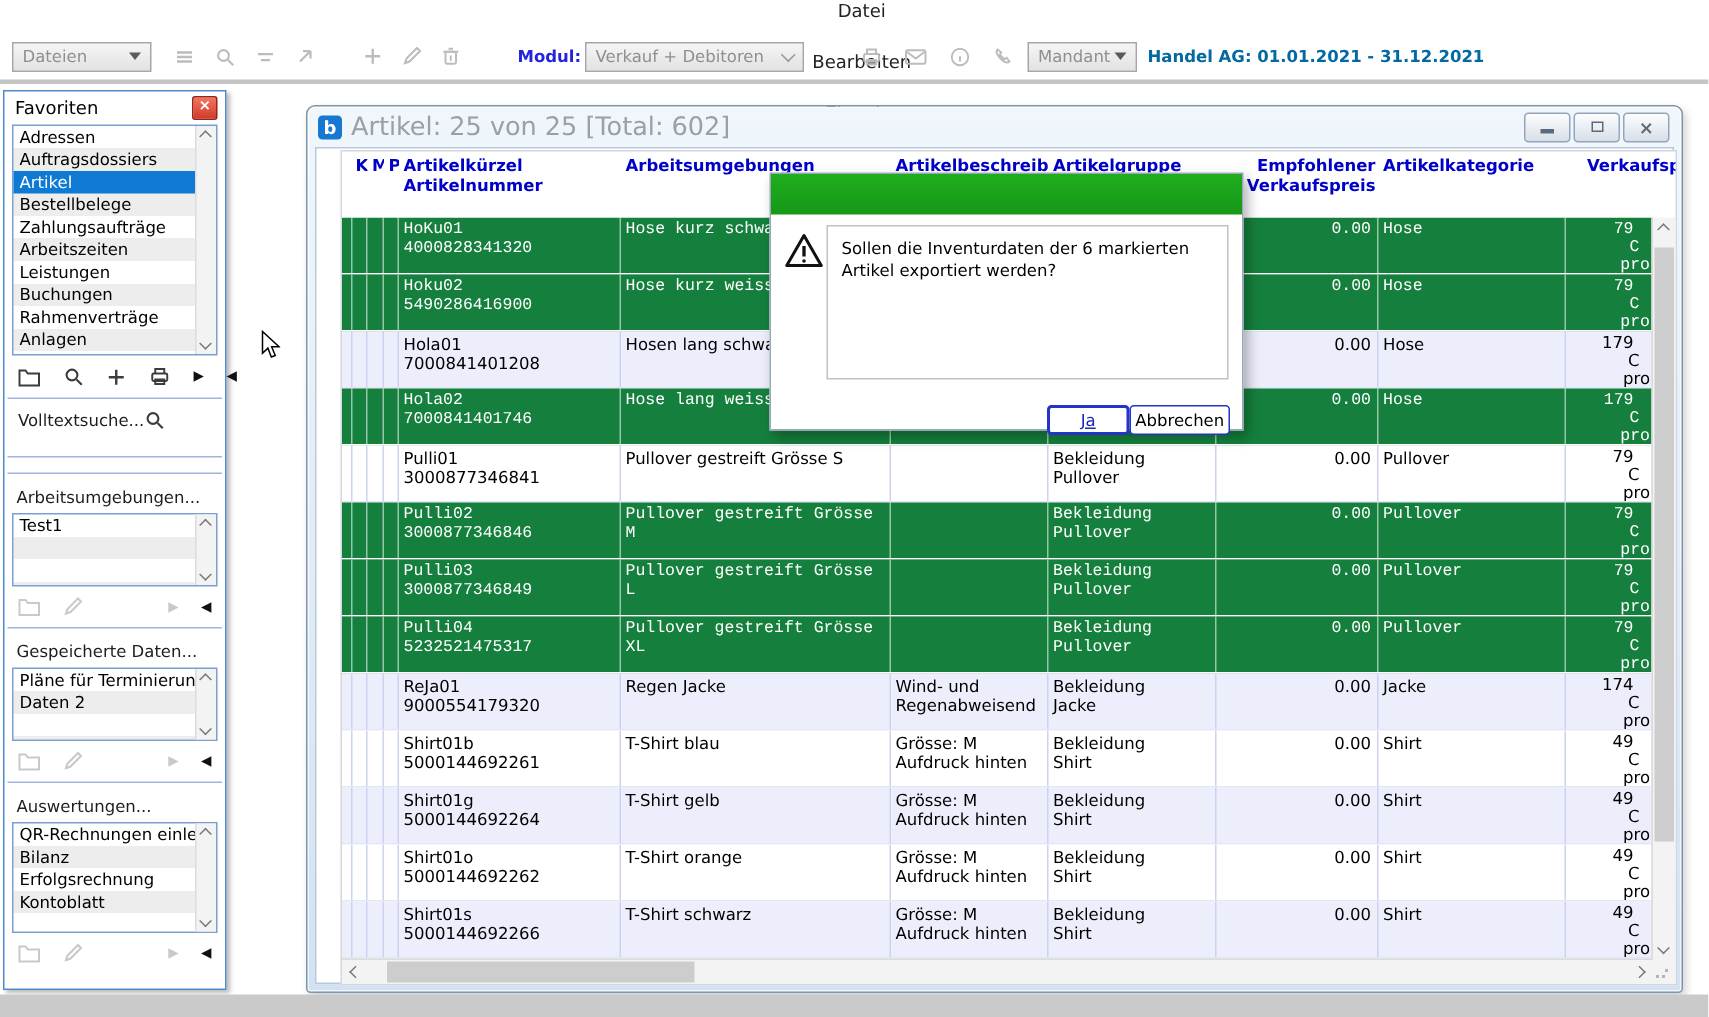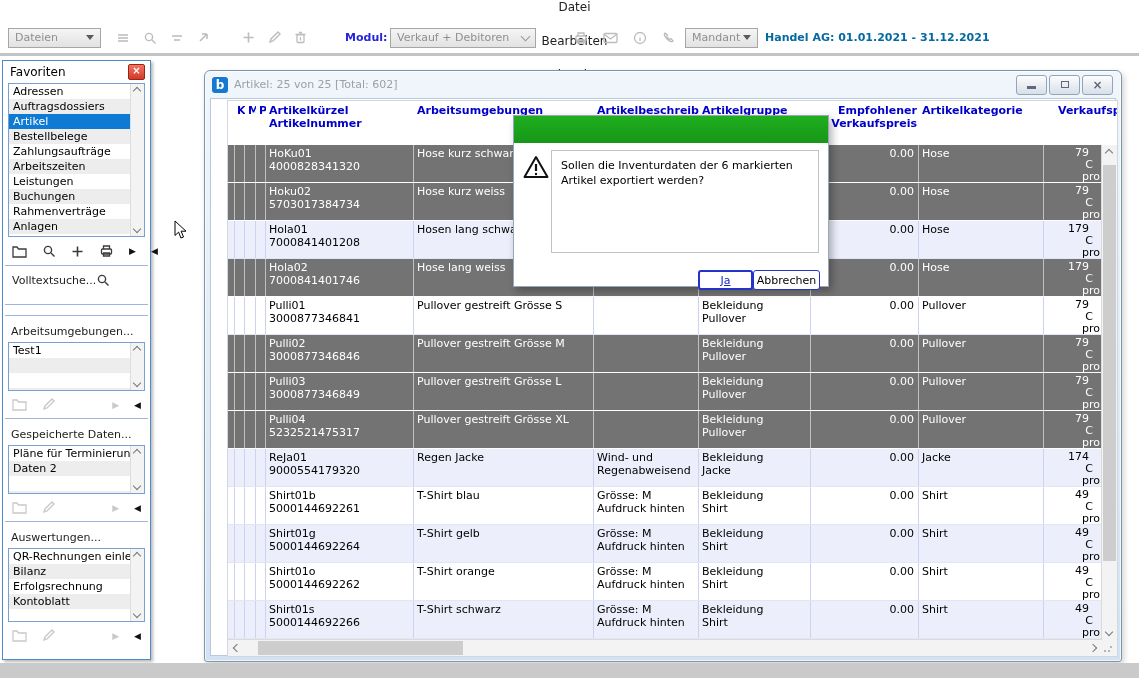--- a/index.html
+++ b/index.html
@@ -48,37 +48,37 @@
   .sp-label{padding:7px 8px 4px 8px;color:#1d1d1d;}
   .fulltext{display:flex;align-items:center;padding:5px 9px;color:#1d1d1d;}
   .fulltext svg{margin-left:auto;color:#3c3c3c;}
   
   .window{position:absolute;left:204px;top:70px;width:918px;height:592px;box-sizing:border-box;
           background:linear-gradient(#f0f6fc,#d2e2f2);border:1px solid #7f95a8;border-radius:6px 6px 3px 3px;
           box-shadow:inset 0 0 0 1px rgba(255,255,255,.65), 2px 3px 6px rgba(0,0,0,.18);}
   .titlebar{height:27px;display:flex;align-items:center;gap:6px;padding:0 8px 0 7px;}
   .blogo{width:16px;height:16px;background:#1778D2;border-radius:3px;color:#fff;font-weight:bold;font-size:12px;
          text-align:center;line-height:16px;}
-  .wtitle{color:#9aa0a6;font-size:11px;}
+  .wtitle{color:#9aa0a6;font-size:17px;}
   .winbtns{margin-left:auto;display:flex;gap:2px;}
   .winbtn{width:29px;height:18px;border:1px solid #93a5ba;border-radius:3px;background:linear-gradient(#fdfdfd,#d8dfe8);
           display:flex;align-items:center;justify-content:center;color:#5a6b7e;}
   .glyph-min{width:9px;height:3px;background:#5a6b7e;margin-top:6px;}
   .glyph-restore{width:8px;height:7px;border:1.5px solid #5a6b7e;box-sizing:border-box;}
   .glyph-close{font-size:12px;font-weight:bold;line-height:12px;}
   .win-content{position:absolute;left:5px;right:5px;top:27px;bottom:5px;background:#fff;border:1px solid #b9c9da;box-sizing:border-box;}
   
   .grid{position:absolute;left:16px;top:1px;width:891px;height:557px;box-sizing:border-box;border:1px solid #d2d6de;background:#fff;overflow:hidden;}
   .gcols{display:grid;grid-template-columns:6px 11px 11px 10px 148px 180px 105px 112px 108px 125px 1fr;}
   .ghead{height:43px;color:#0000C8;font-weight:bold;}
   .ghead .cell{border-right:none;padding-top:3px;}
   .gbody{position:absolute;left:0;top:44px;right:15px;bottom:16px;overflow:hidden;}
   .trow{height:38px;box-sizing:border-box;border-bottom:1px solid #e2e5f3;background:#fff;}
   .trow.alt{background:#ECEFFB;}
-  .trow.sel{background:#737373;color:#fff;border-bottom-color:#fff;}
+  .trow.sel{background:#15803d;color:#fff;border-bottom-color:#fff;font-family:Liberation Mono, monospace;}
   .cell{padding:2px 3px;line-height:13px;overflow:hidden;white-space:pre-line;border-right:1px solid #ccd3ee;box-sizing:border-box;}
   .trow.sel .cell{border-right-color:rgba(255,255,255,.55);}
   .cell.num{text-align:right;padding-right:4px;white-space:nowrap;}
   .cell.verk{padding:2px 0;}
   .verk div{line-height:12px;text-align:right;white-space:nowrap;}
   .verk .v1{padding-right:12px;}
   .verk .v2{padding-right:8px;}
   .verk .v3{padding-right:1px;}
   .hd-verk{white-space:nowrap;padding-left:14px;overflow:hidden;}
   .hd-preis{text-align:right;padding-right:2px;}
@@ -410,21 +410,21 @@
             <div class="cell num">0.00</div>
             <div class="cell">Hose</div>
             <div class="cell verk"><div class="v1">79</div><div class="v2">C</div><div class="v3">pro</div></div>
           </div>
           <div class="gcols trow sel">
             <div class="cell"></div>
             <div class="cell"></div>
             <div class="cell"></div>
             <div class="cell"></div>
             <div class="cell">Hoku02
-5703017384734</div>
+5490286416900</div>
             <div class="cell">Hose kurz weiss</div>
             <div class="cell"></div>
             <div class="cell">Bekleidung
 Hose</div>
             <div class="cell num">0.00</div>
             <div class="cell">Hose</div>
             <div class="cell verk"><div class="v1">79</div><div class="v2">C</div><div class="v3">pro</div></div>
           </div>
           <div class="gcols trow alt">
             <div class="cell"></div>

